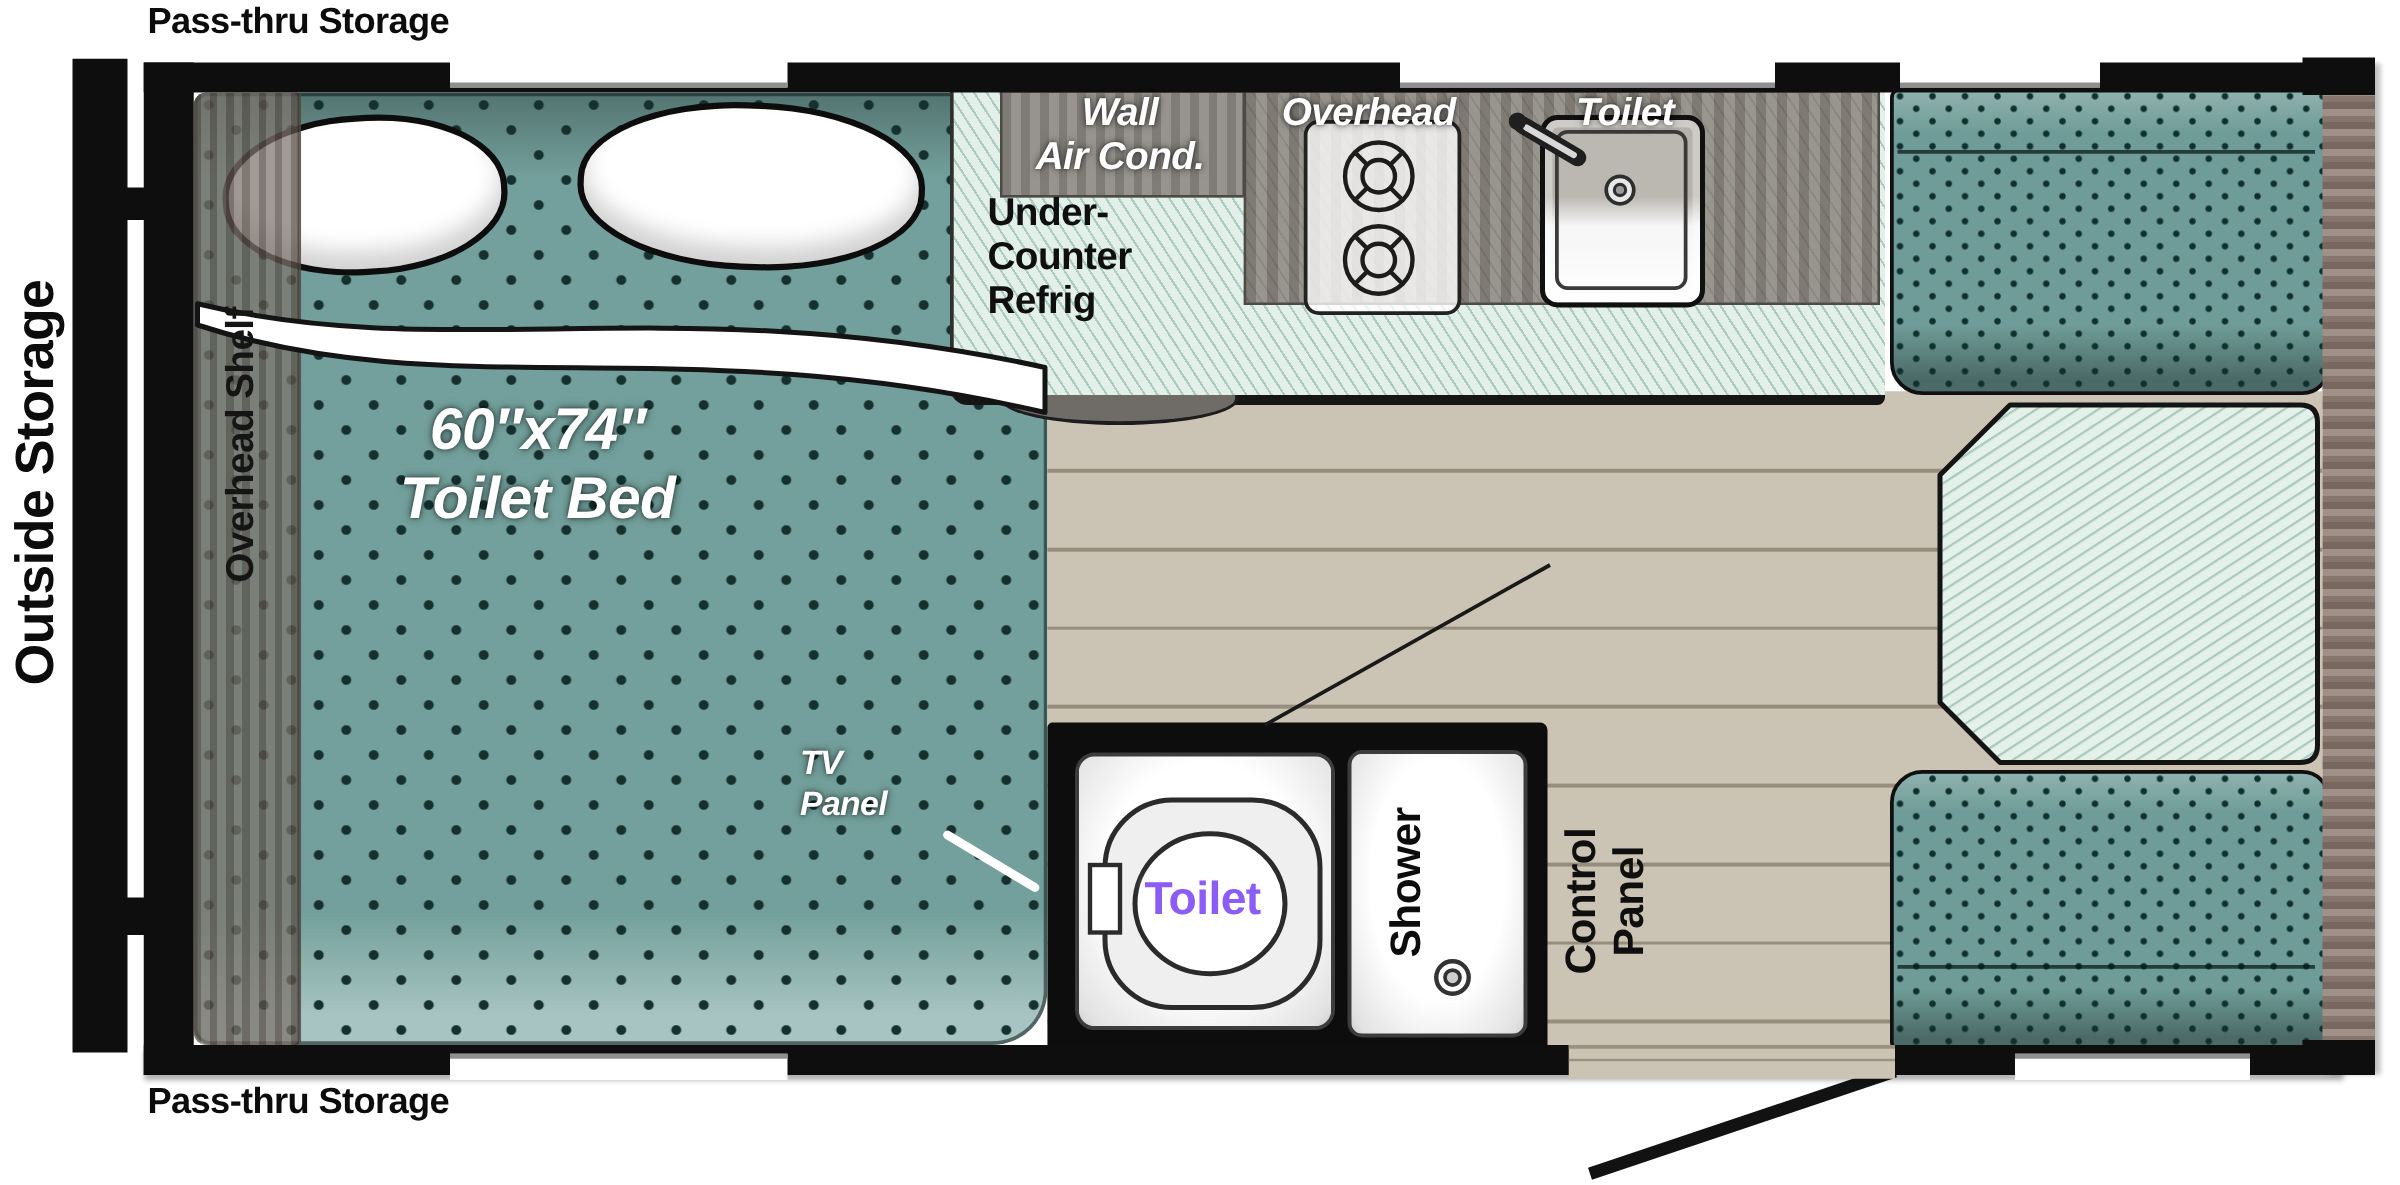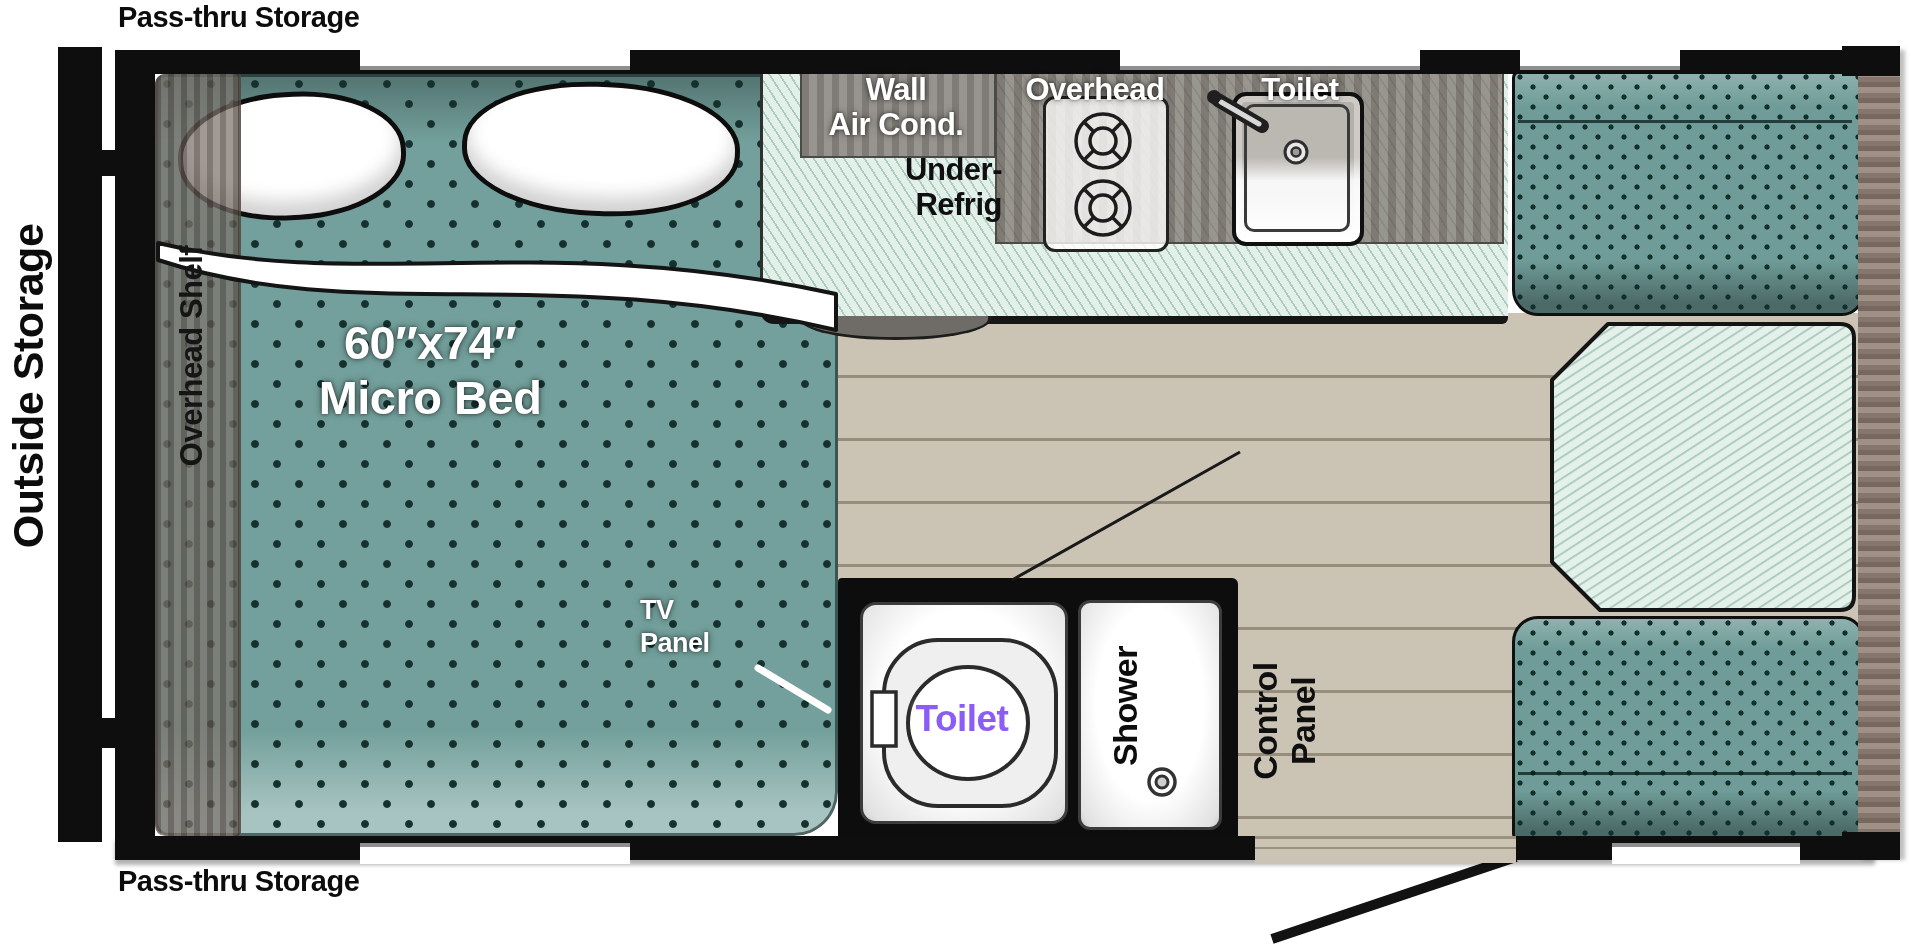--- a/index.html
+++ b/index.html
@@ -2,21 +2,21 @@
 <html><head>
 <meta charset="utf-8">
 <style>
   html,body{margin:0;padding:0;background:#ffffff;}
   #canvas{
     position:relative;width:1920px;height:948px;background:#ffffff;overflow:hidden;
     font-family:"Liberation Sans","DejaVu Sans",sans-serif;font-weight:bold;
   }
   .abs{position:absolute;}
   .lbl{font-weight:bold;color:#111;letter-spacing:-0.5px;line-height:1.05;}
-  .white-lbl{color:#ffffff;text-shadow:0 0 7px rgba(0,0,0,.55),0 0 3px rgba(0,0,0,.45);}
+  .white-lbl{color:#ffffff;text-shadow:0 0 7px rgba(0,0,0,.55),0 0 3px rgba(0,0,0,.45);font-style:italic;}
   .halo{text-shadow:0 0 6px #fff,0 0 10px #fff;}
   .rot{transform:rotate(-90deg);transform-origin:0 0;text-align:center;}
   
   .dots-big{
     background-color:#73a09c;
     background-image:
       radial-gradient(circle,#15302d 3.4px,rgba(0,0,0,0) 4.4px),
       radial-gradient(circle,#15302d 3.4px,rgba(0,0,0,0) 4.4px),
       linear-gradient(to bottom,rgba(0,0,0,.28),rgba(0,0,0,0) 9%,rgba(0,0,0,0) 86%,rgba(255,255,255,.38) 97%);
     background-size:44px 40px,44px 40px,100% 100%;
@@ -65,41 +65,42 @@
               box-shadow:inset 0 -14px 18px rgba(0,0,0,.18);"></div>
 
   <div class="abs woodgrain" style="left:155px;top:74px;width:86px;height:762px;z-index:12;border-radius:10px 4px 4px 10px;
               box-shadow:inset -3px 0 0 rgba(40,30,25,.45);"></div>
   <div class="abs rot lbl" style="left:176px;top:522px;width:332px;height:38px;font-size:31px;z-index:60;color:#151515;">
     <span>Overhead Shelf</span>
   </div>
 
   <div class="abs lbl white-lbl" style="left:250px;top:318px;width:360px;text-align:center;font-size:47px;z-index:60;">
     <div>60″x74″</div>
-    <div style="margin-top:6px;">Micro Bed</div>
+    <div style="margin-top:6px;">Toilet Bed</div>
   </div>
 
   <div class="abs lbl white-lbl" style="left:640px;top:596px;width:122px;font-size:27px;z-index:60;">
     <div>TV</div>
     <div style="margin-top:5px;">Panel</div>
   </div>
 
   <div class="abs hatch" style="left:760px;top:72px;width:745px;height:244px;z-index:8;
               border-left:3px solid #30302c;border-bottom:8px solid #161616;border-radius:2px 2px 6px 14px;"></div>
 
   <div class="abs" style="left:800px;top:72px;width:192px;height:82px;z-index:14;background:#8e8b86;
               background-image:repeating-linear-gradient(to right,rgba(60,55,50,.18) 0 7px,rgba(220,215,210,.12) 7px 15px);
               border:2px solid #4a4a46;"></div>
   <div class="abs lbl white-lbl" style="left:800px;top:74px;width:192px;text-align:center;font-size:31px;z-index:60;">
     <div>Wall</div>
     <div style="margin-top:2px;">Air Cond.</div>
   </div>
 
-  <div class="abs lbl" style="left:790px;top:152px;width:212px;text-align:right;font-size:31px;z-index:60;color:#0f0f0f;line-height:35px;">
+  <div class="abs lbl" style="left:790px;top:152px;width:212px;text-align:left;font-size:31px;z-index:60;color:#0f0f0f;line-height:35px;">
     <div>Under-</div>
+    <div>Counter</div>
     <div>Refrig</div>
   </div>
 
   <div class="abs woodgrain" style="left:995px;top:72px;width:505px;height:168px;z-index:13;border:2px solid #4e4a46;
               background-image:repeating-linear-gradient(to right,rgba(70,55,48,.22) 0 8px,rgba(205,195,188,.14) 8px 17px);"></div>
   <div class="abs lbl white-lbl" style="left:1000px;top:74px;width:190px;text-align:center;font-size:31px;z-index:60;">
     <span>Overhead</span>
   </div>
   <div class="abs lbl white-lbl" style="left:1235px;top:74px;width:130px;text-align:center;font-size:31px;z-index:60;">
     <span>Toilet</span>

